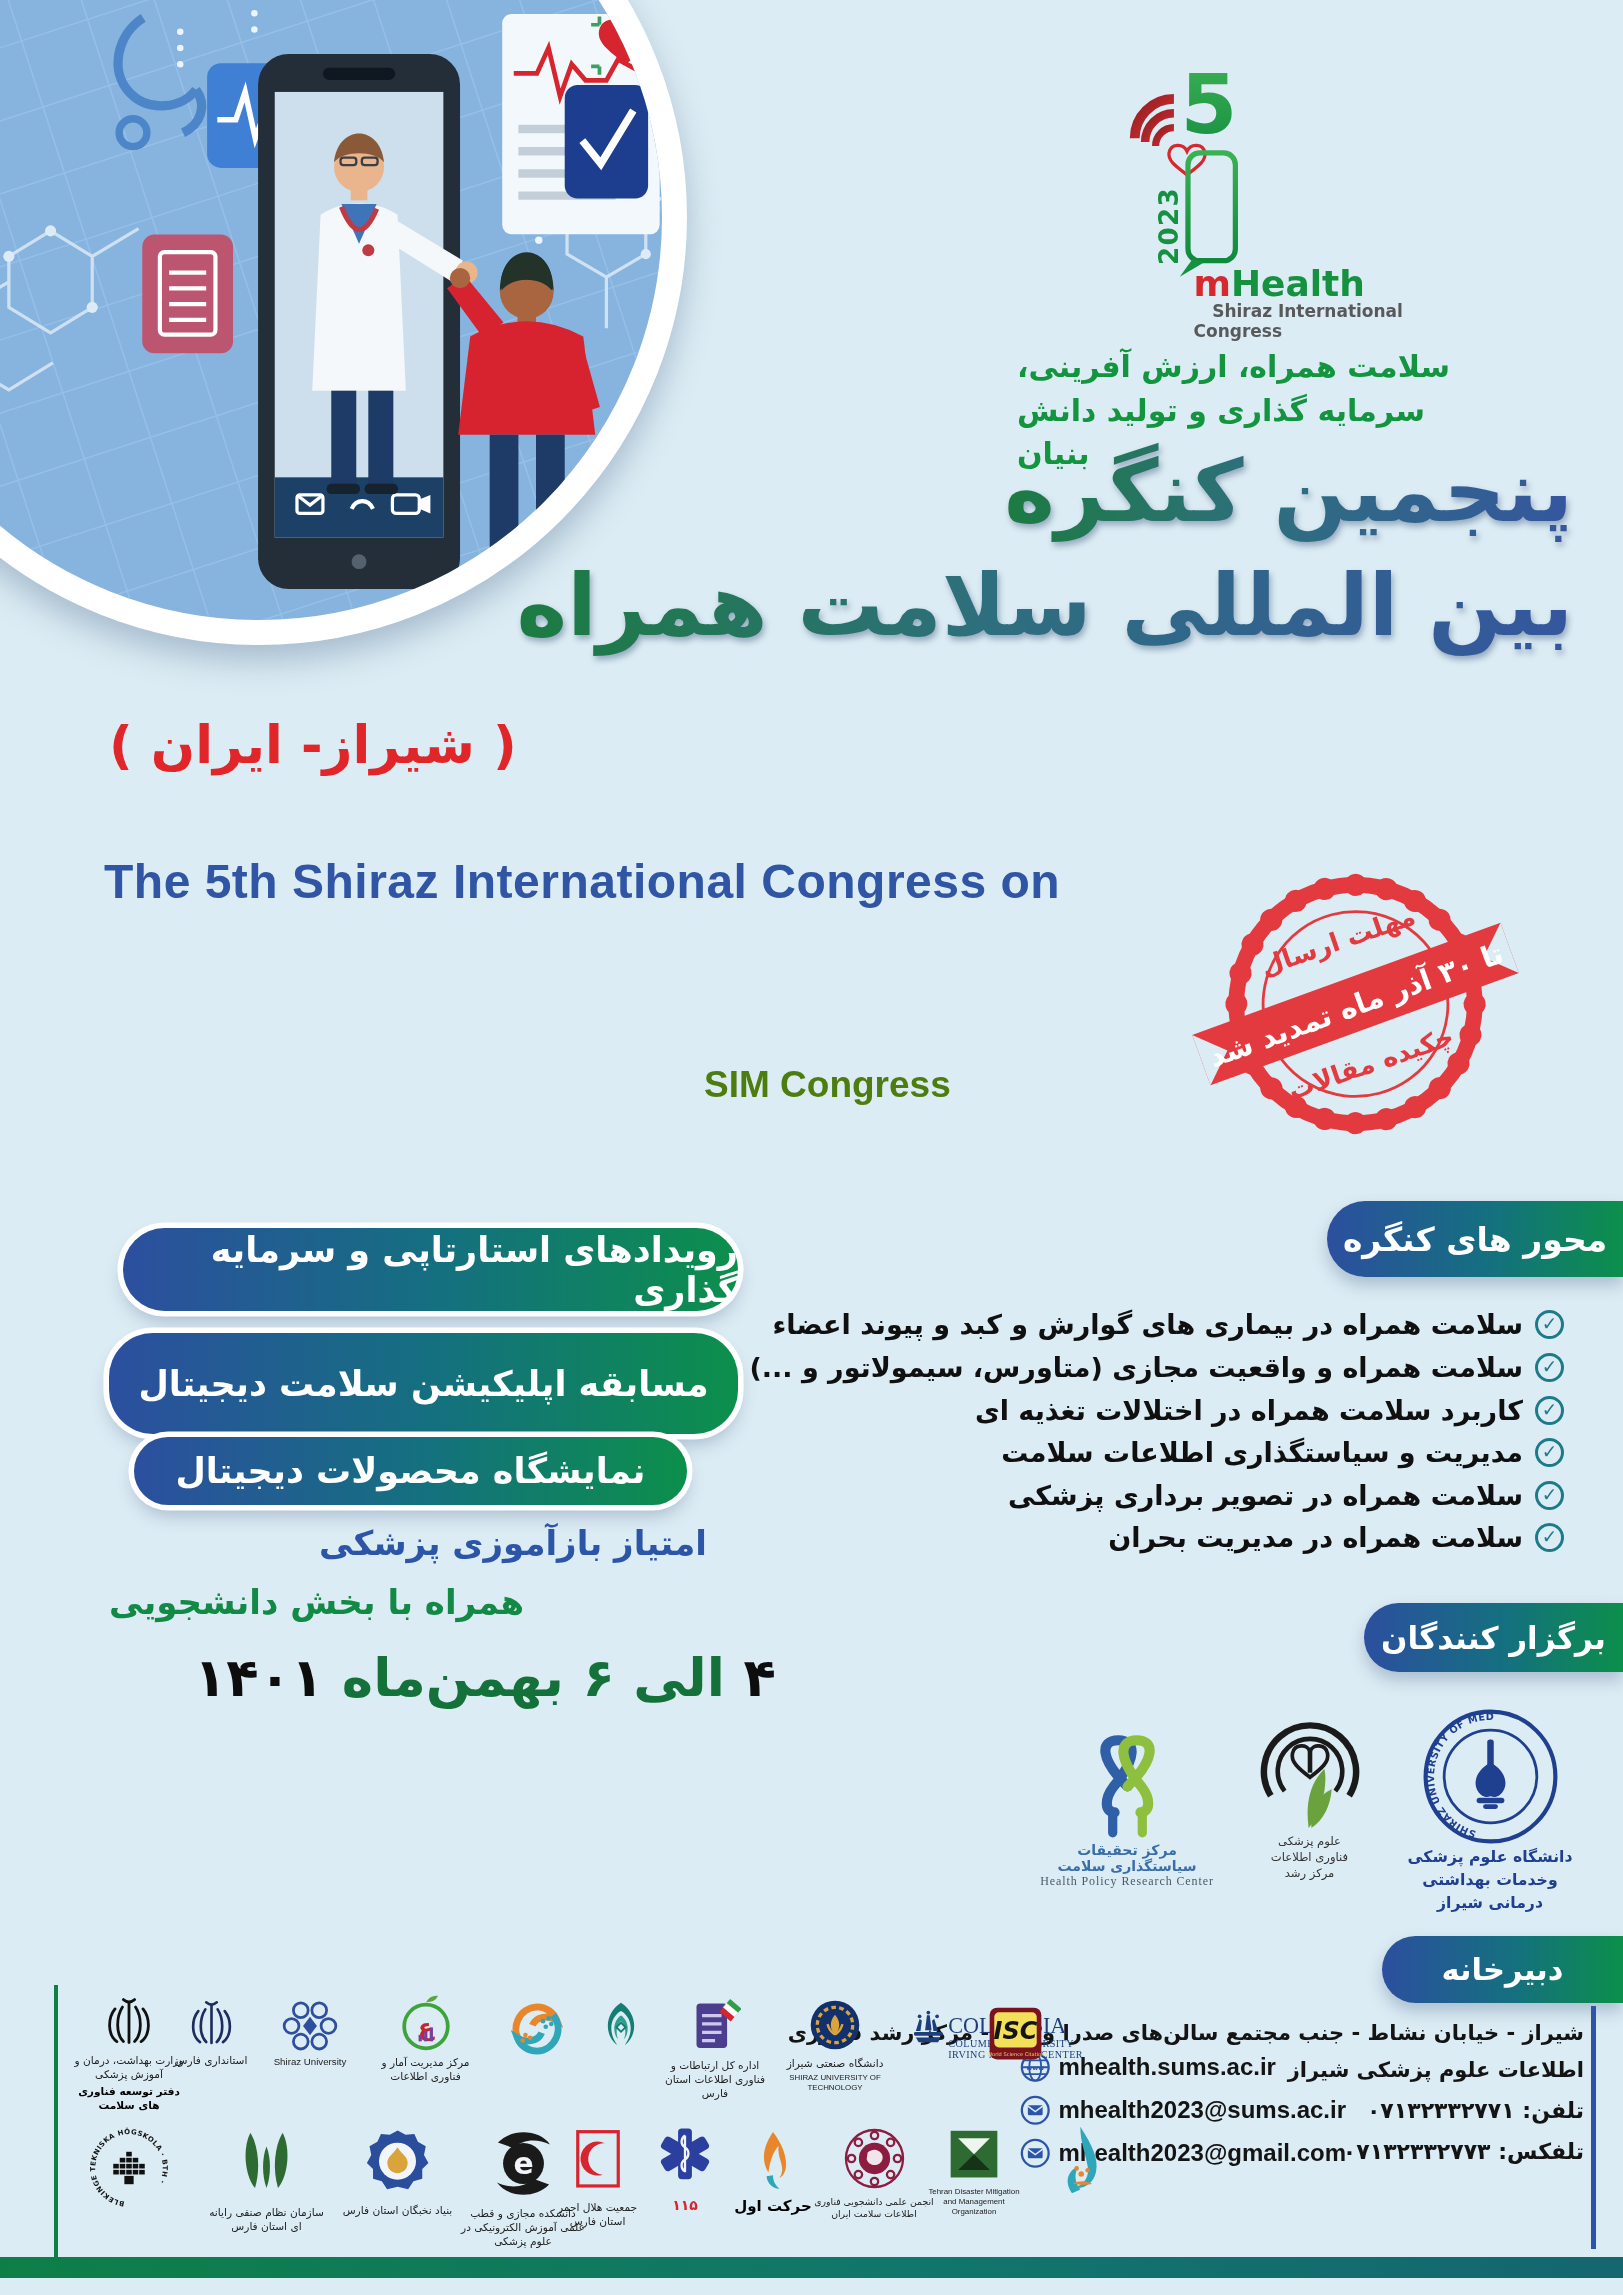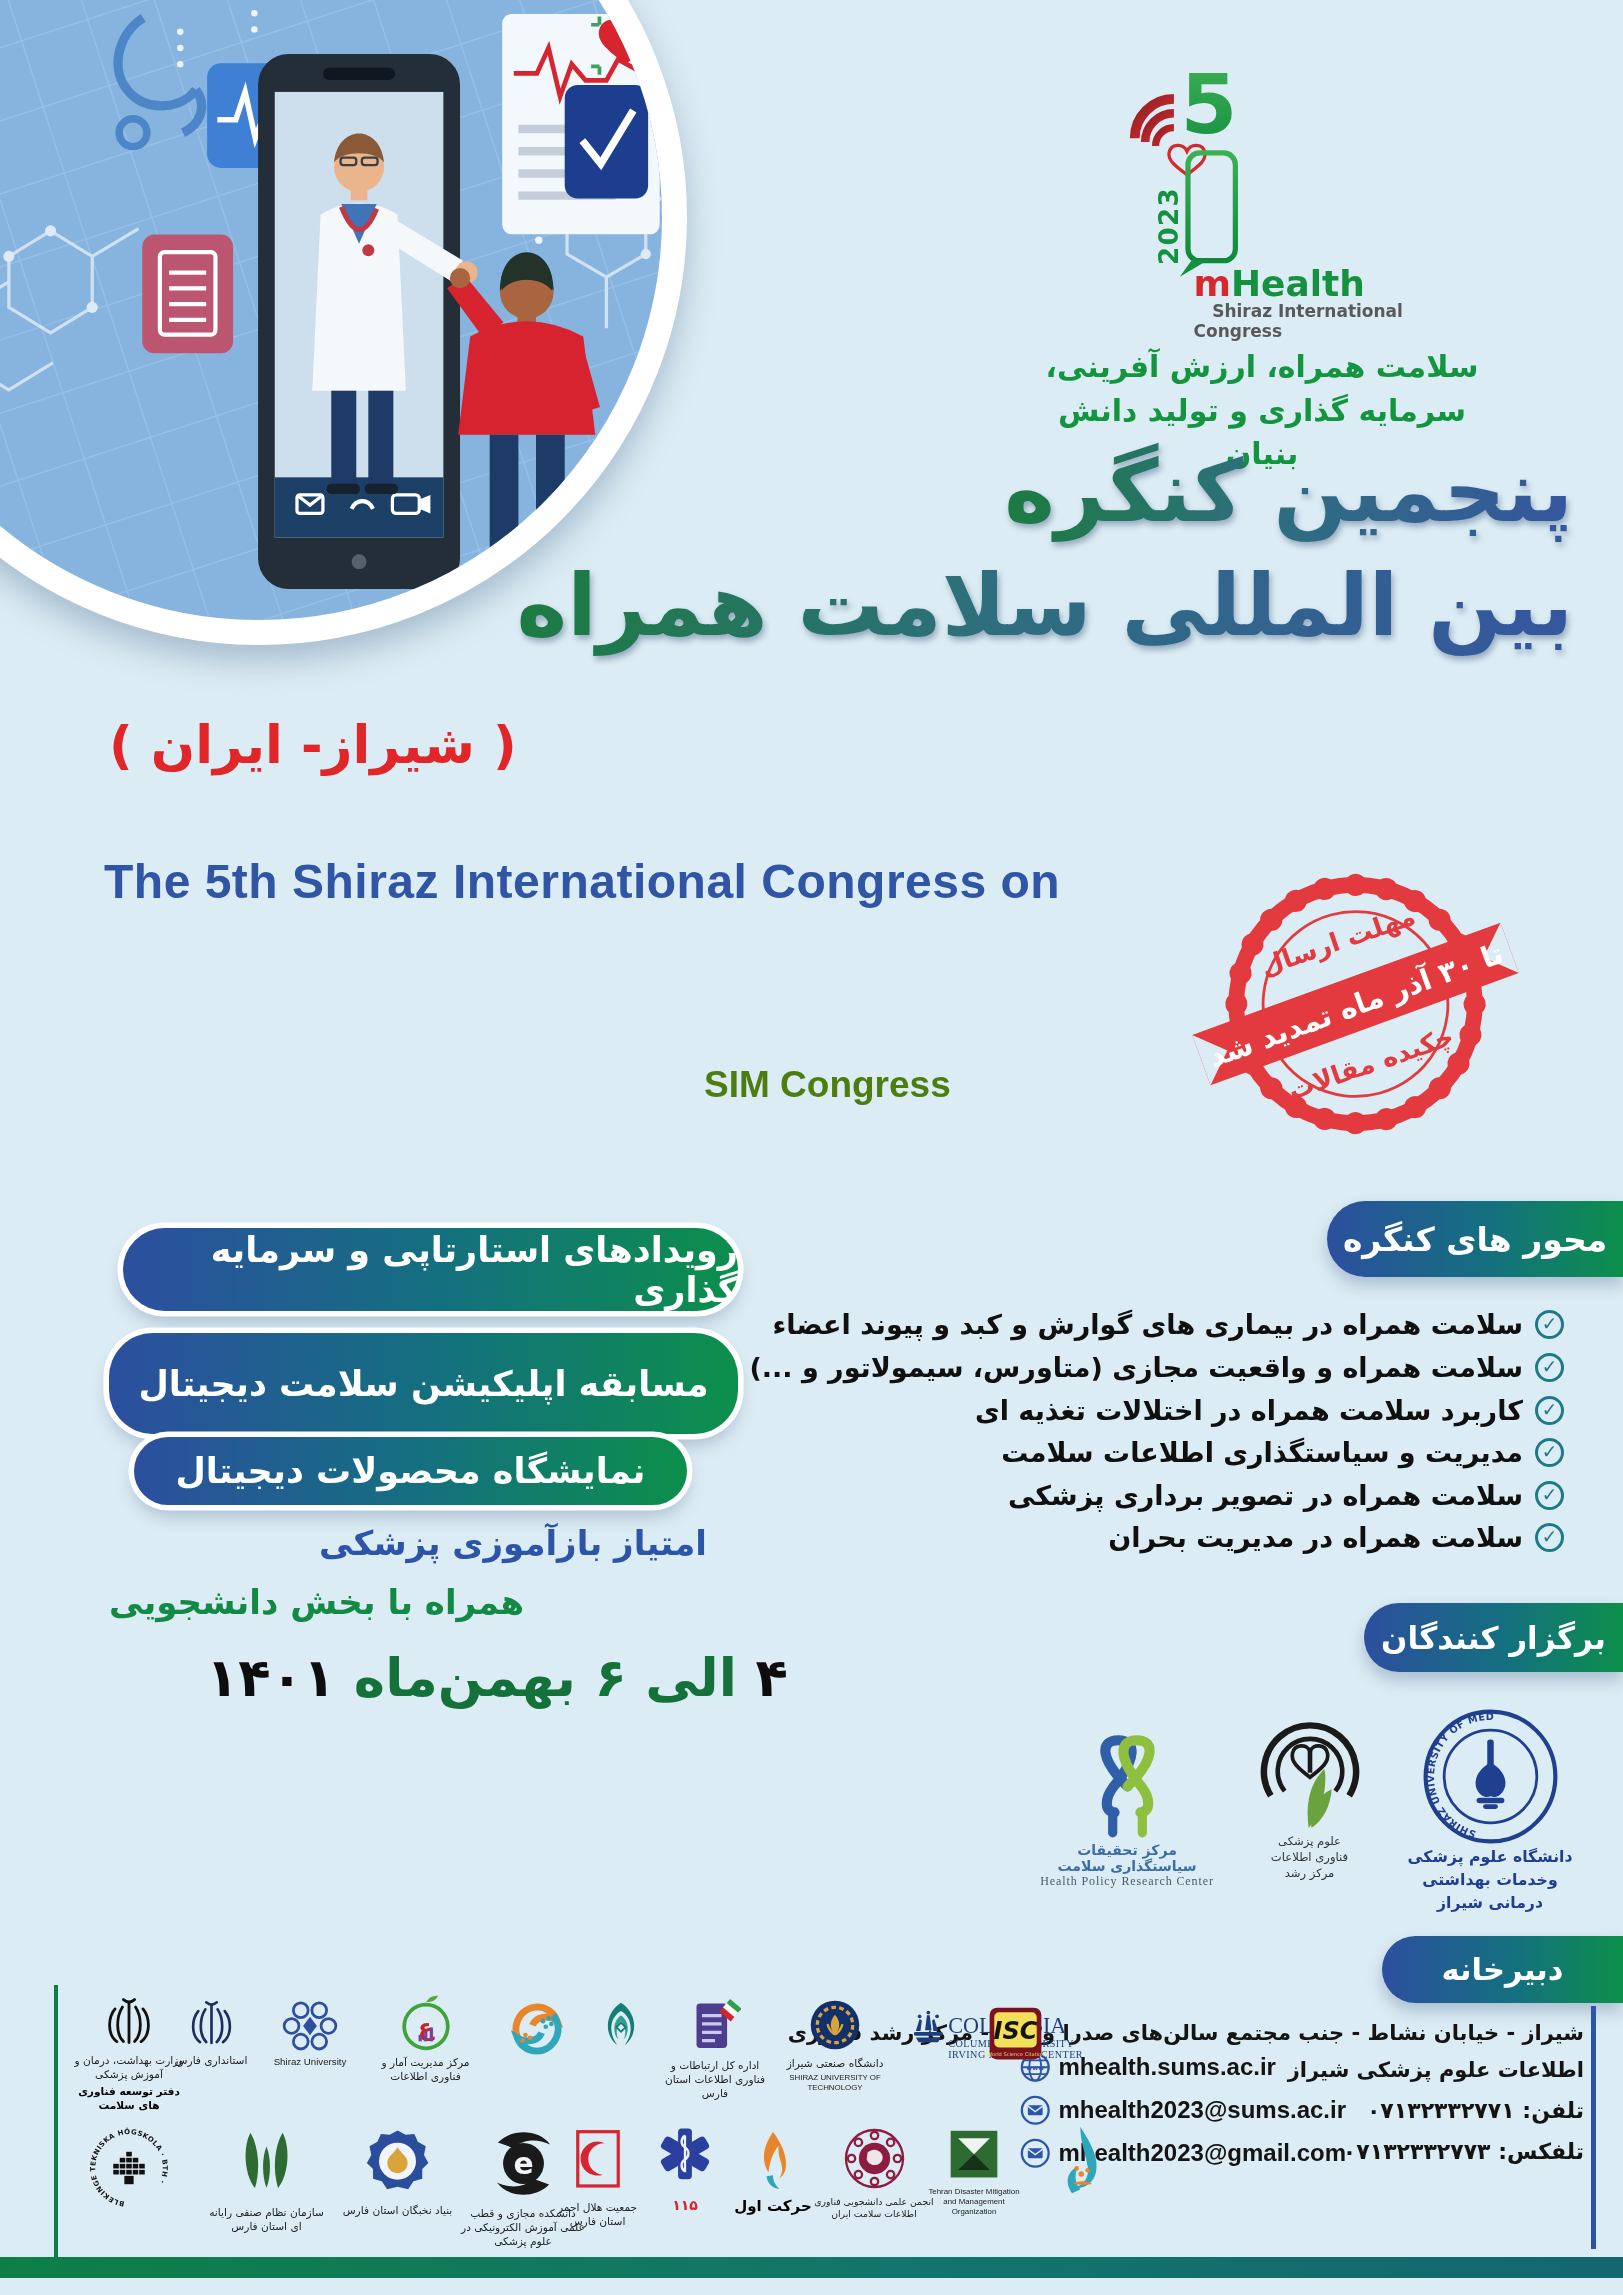--- a/index.html
+++ b/index.html
@@ -11,21 +11,21 @@
   .hero{left:-169px;top:-211px;width:856px;height:856px;border-radius:50%;
         border:25.4px solid #ffffff;box-sizing:border-box;background:#86b4df;overflow:hidden;
         box-shadow:0 16px 32px rgba(80,110,145,.38);}
   .hero svg{position:absolute;inset:0;width:100%;height:100%;display:block;}
 
   
   .mlogo{left:1120px;top:53px;width:268px;height:288px;}
   .mlogo svg{width:100%;height:100%;display:block;overflow:visible;}
 
   
-  .slogan{right:116px;top:345px;width:490px;text-align:center;color:#13953f;
+  .slogan{right:116px;top:345px;width:490px;text-align:left;color:#13953f;
           font-weight:bold;font-size:30px;line-height:1.45;direction:rtl;}
 
   
   .title-fa{left:324px;top:435px;width:1249px;direction:rtl;line-height:1.32;}
   .title-fa .tline{display:inline-block;font-weight:bold;font-size:86px;
       background:linear-gradient(90deg,#1c7b41 0%,#2e6f7e 45%,#35569f 100%);
       -webkit-background-clip:text;background-clip:text;color:transparent;
       filter:drop-shadow(2.8px 4.2px 3.2px rgba(40,70,110,.40));}
   .loc-fa{left:109px;top:715px;font-size:52px;font-weight:bold;color:#e02629;direction:rtl;}
 
@@ -57,21 +57,21 @@
   
   .titem{position:absolute;right:59px;display:flex;align-items:center;gap:12px;direction:rtl;}
   .check-icon{width:23px;height:23px;border:3.2px solid #1d7b87;border-radius:50%;
       display:flex;align-items:center;justify-content:center;flex:0 0 auto;}
   .check-icon span{font-size:18.5px;font-weight:bold;color:#1d7b87;line-height:1;}
   .ttext{font-size:27px;font-weight:600;color:#101010;white-space:nowrap;}
 
   
   .note-cme{left:319px;top:1523px;font-size:34px;font-weight:bold;color:#2d55a7;direction:rtl;}
   .note-student{left:109px;top:1582px;font-size:34px;font-weight:bold;color:#128a45;direction:rtl;}
-  .date-fa{left:206px;top:1647px;font-size:53px;font-weight:bold;direction:rtl;color:#0d0d0d;}
+  .date-fa{left:194px;top:1647px;font-size:53px;font-weight:bold;direction:rtl;color:#0d0d0d;}
   .date-fa .grn{color:#15713a;}
   .date-en{left:292px;top:1714px;font-family:"Liberation Sans","DejaVu Sans",sans-serif;
            font-size:43px;font-weight:bold;color:#0d0d0d;}
   .date-en .grn{color:#15713a;font-weight:bold;}
 
   
   .orglogo{text-align:center;}
   .orglogo svg{display:block;margin:0 auto;}
   .ocap1{font-size:14px;color:#3a6ea8;font-weight:bold;direction:rtl;}
   .ocap2{font-family:"Liberation Serif","DejaVu Serif",serif;font-size:12px;color:#4a5a6a;letter-spacing:0.9px;}

